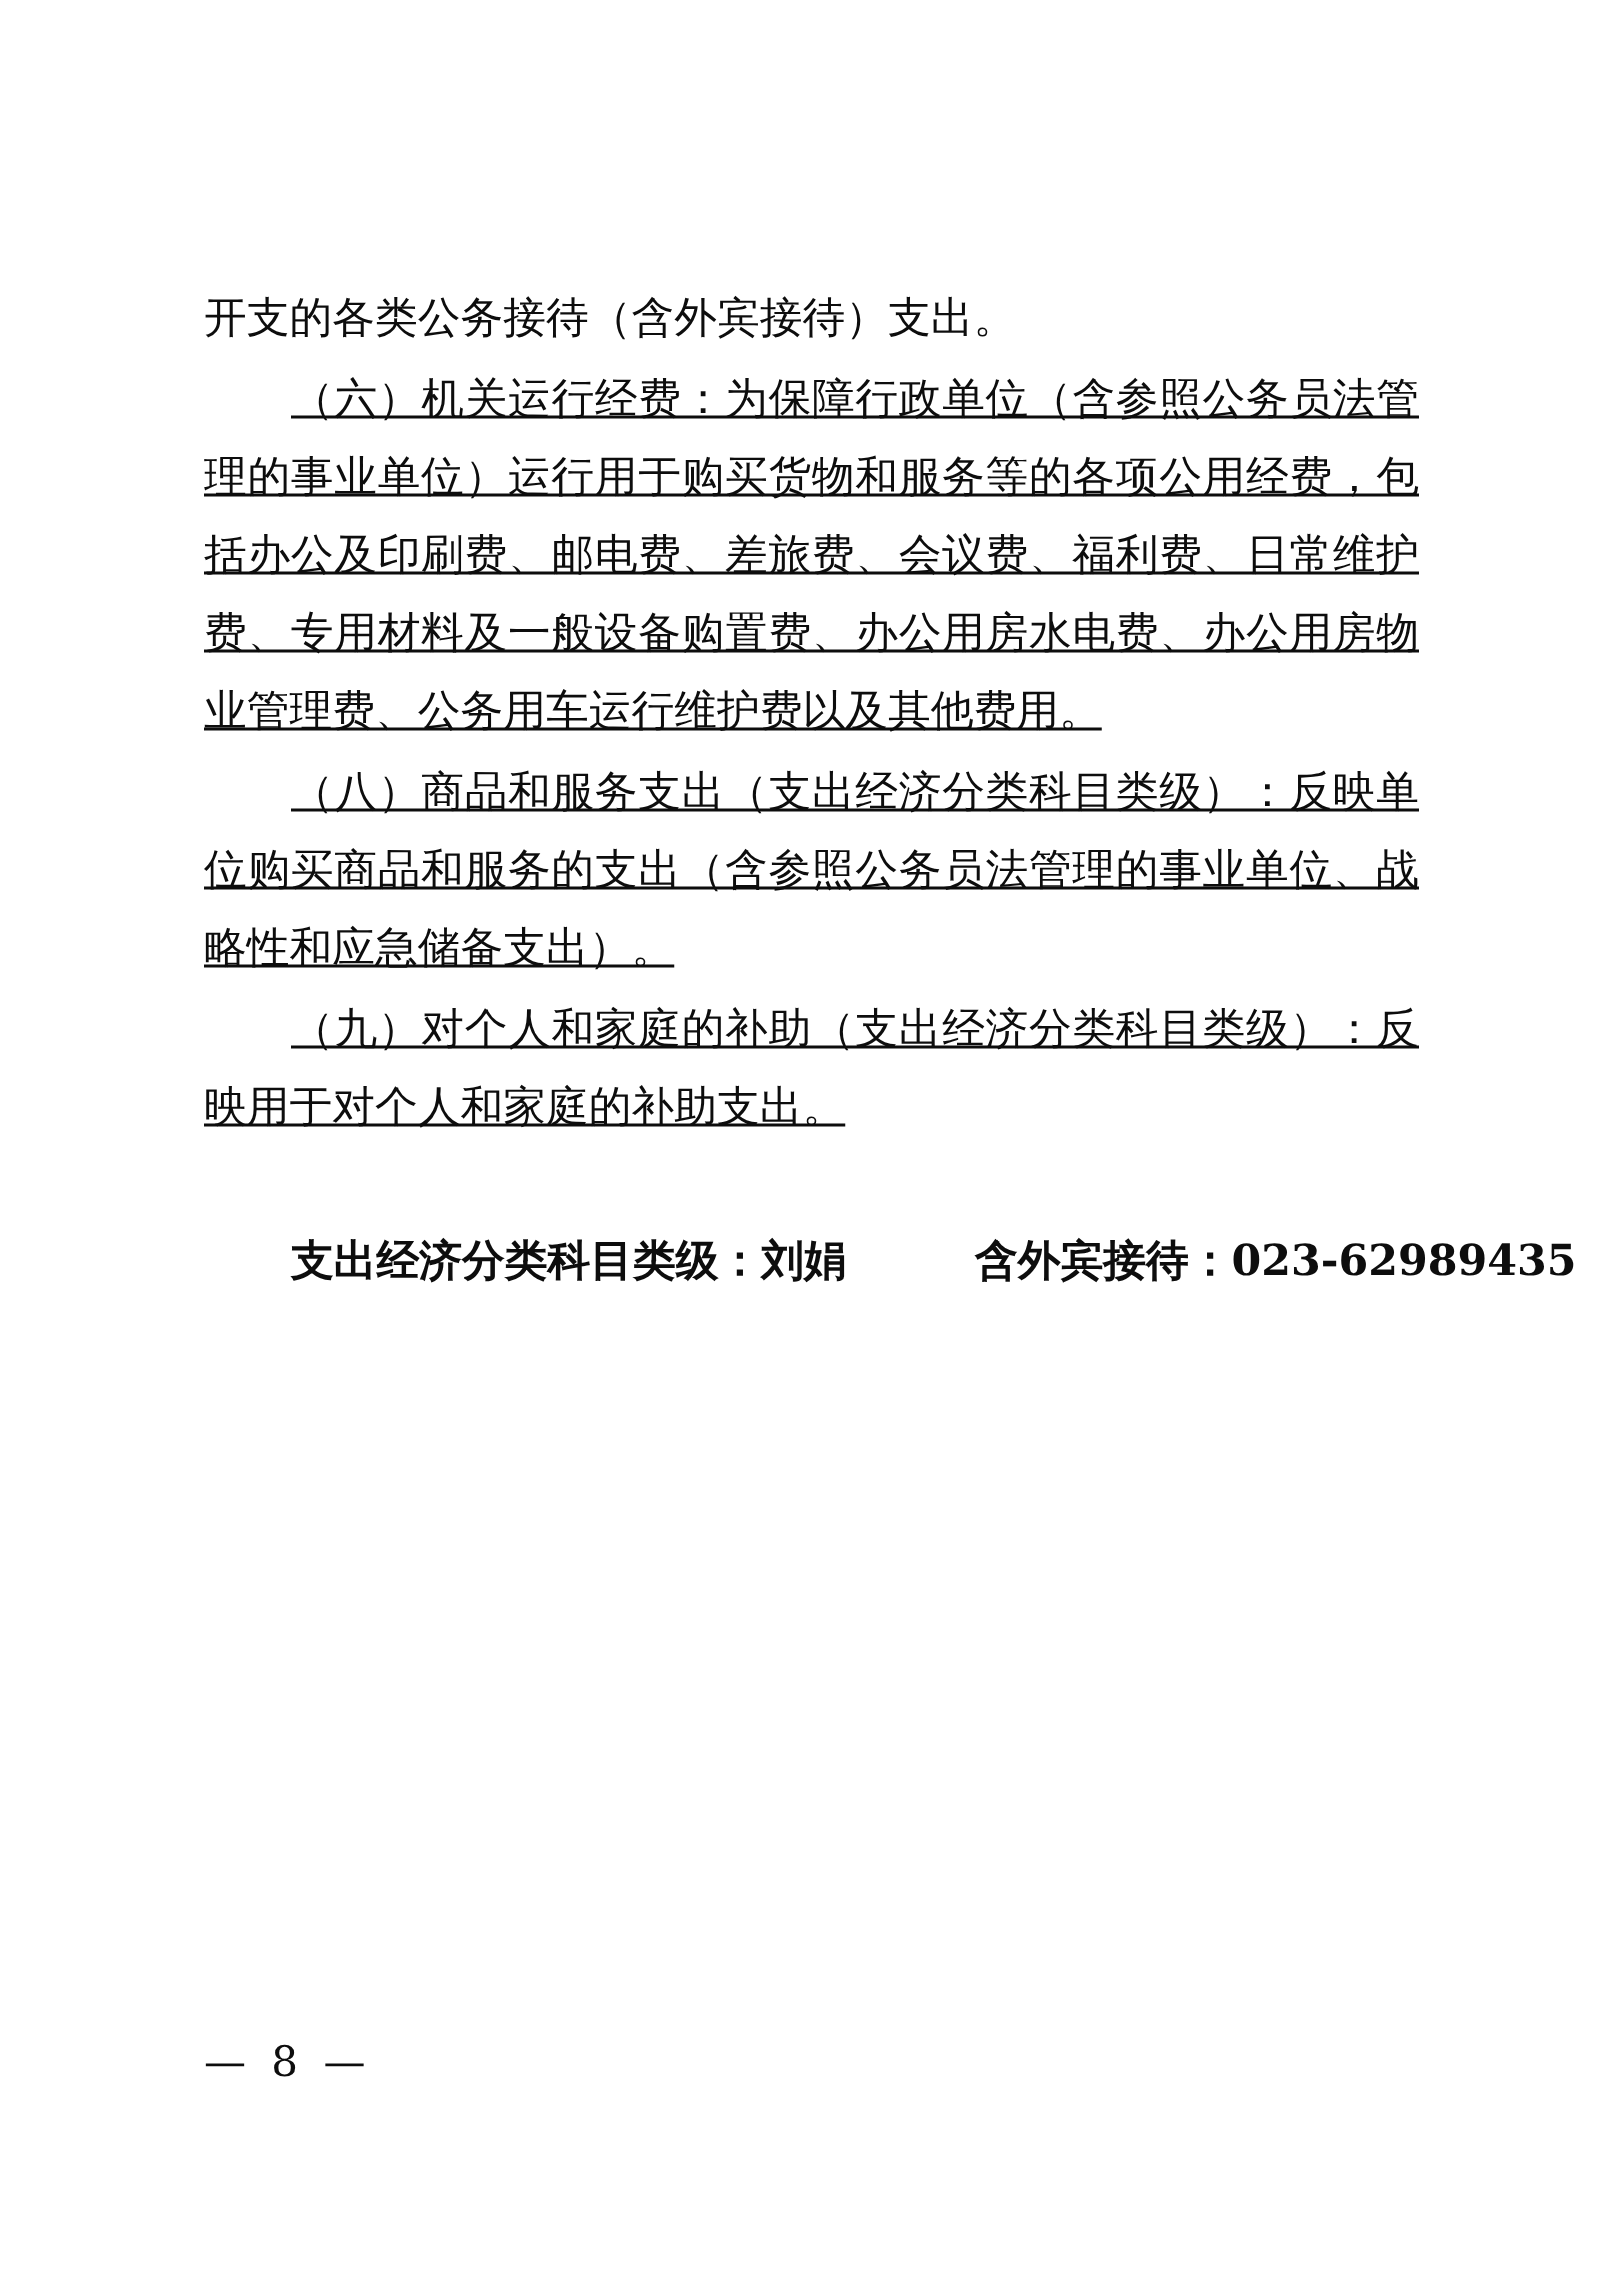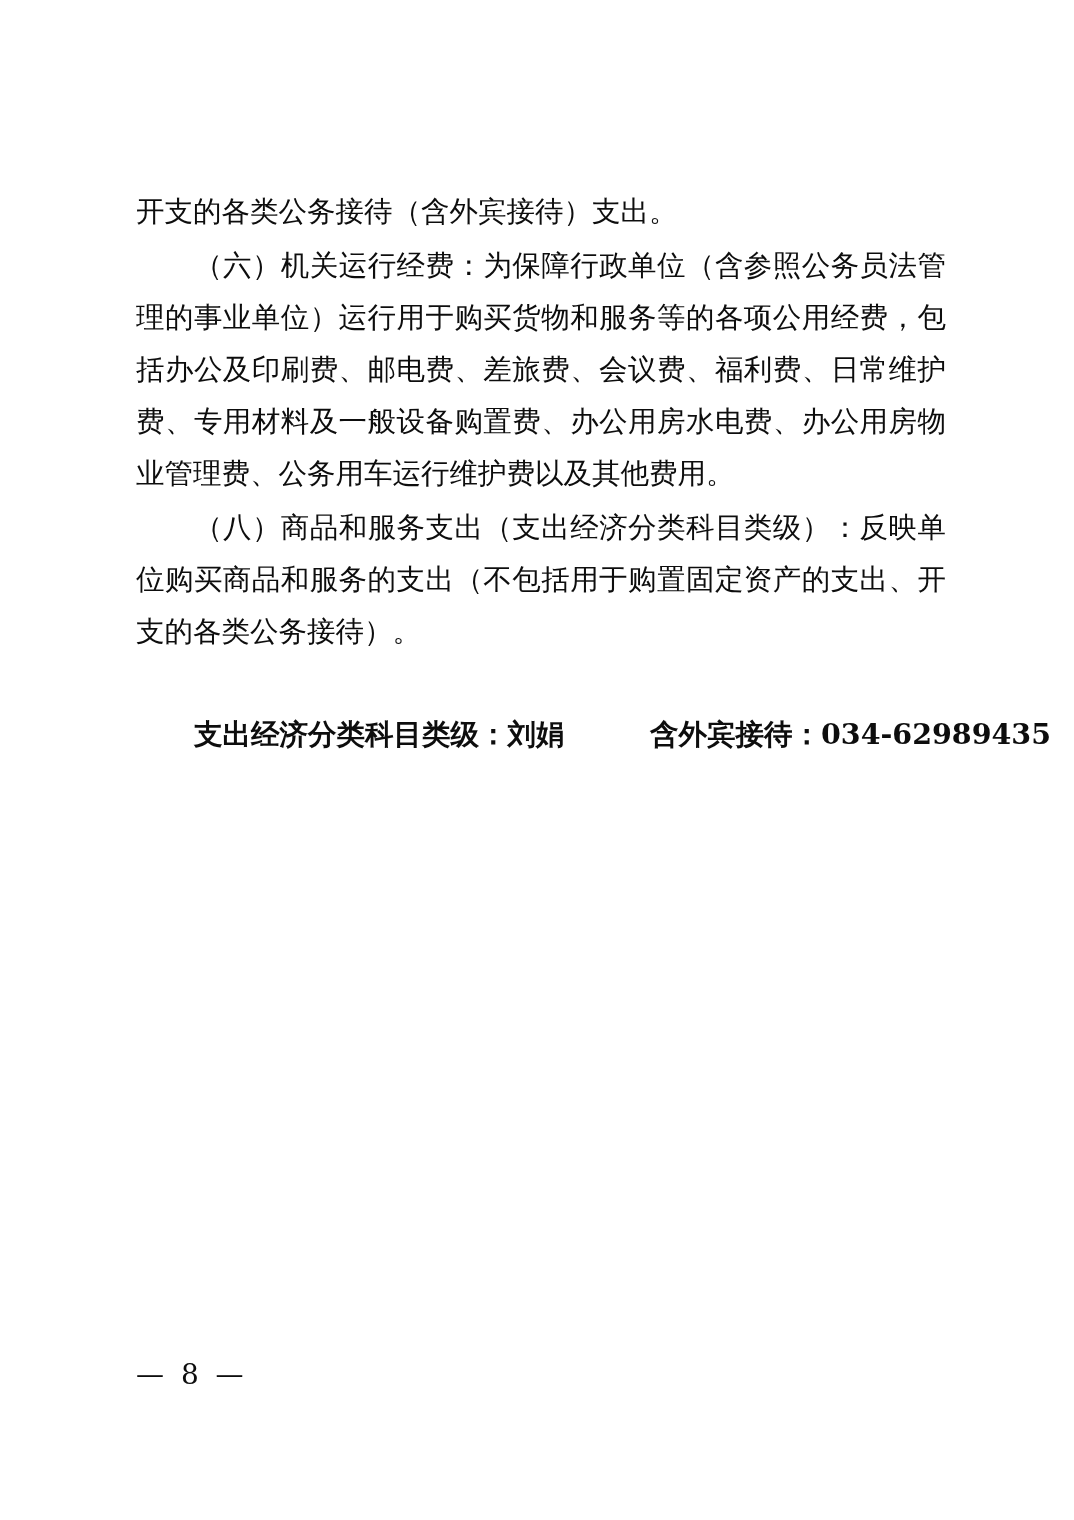--- a/index.html
+++ b/index.html
@@ -27,20 +27,21 @@
     margin: 0 0 2px 0;
     font-size: 28.5px;
     line-height: 52px;
     text-align: justify;
     text-justify: inter-ideograph;
     letter-spacing: 0px;
     word-break: break-all;
   }
   p.indent {
     text-indent: 58px;
+    text-decoration: underline;
   }
   .contact-line {
     margin-top: 50px;
     font-size: 28.5px;
     line-height: 52px;
     text-indent: 58px;
     white-space: pre;
     font-weight: 600;
   }
   .contact-line .phone {
@@ -61,22 +62,23 @@
 
 <div class="page">
 
   <div class="content">
 
     <p class="para">开支的各类公务接待（含外宾接待）支出。</p>
 
     <p class="para indent">（六）机关运行经费：为保障行政单位（含参照公务员法管理的事业单位）运行用于购买货物和服务等的各项公用经费，包括办公及印刷费、邮电费、差旅费、会议费、福利费、日常维护费、专用材料及一般设备购置费、办公用房水电费、办公用房物业管理费、公务用车运行维护费以及其他费用。</p>
 
 
-    <p class="para indent">（八）商品和服务支出（支出经济分类科目类级）：反映单位购买商品和服务的支出（不包括用于购置固定资产的支出、开支的各类公务接待）。</p>
+    <p class="para indent">（八）商品和服务支出（支出经济分类科目类级）：反映单位购买商品和服务的支出（含参照公务员法管理的事业单位、战略性和应急储备支出）。</p>
 
+    <p class="para indent">（九）对个人和家庭的补助（支出经济分类科目类级）：反映用于对个人和家庭的补助支出。</p>
 
-    <div class="contact-line"><span>支出经济分类科目类级：</span><span>刘娟</span><span>　　　</span><span>含外宾接待：</span><span class="phone">034-62989435</span></div>
+    <div class="contact-line"><span>支出经济分类科目类级：</span><span>刘娟</span><span>　　　</span><span>含外宾接待：</span><span class="phone">023-62989435</span></div>
 
   </div>
 
   <div class="page-number">— 8 —</div>
 
 </div>
 
 </body></html>

